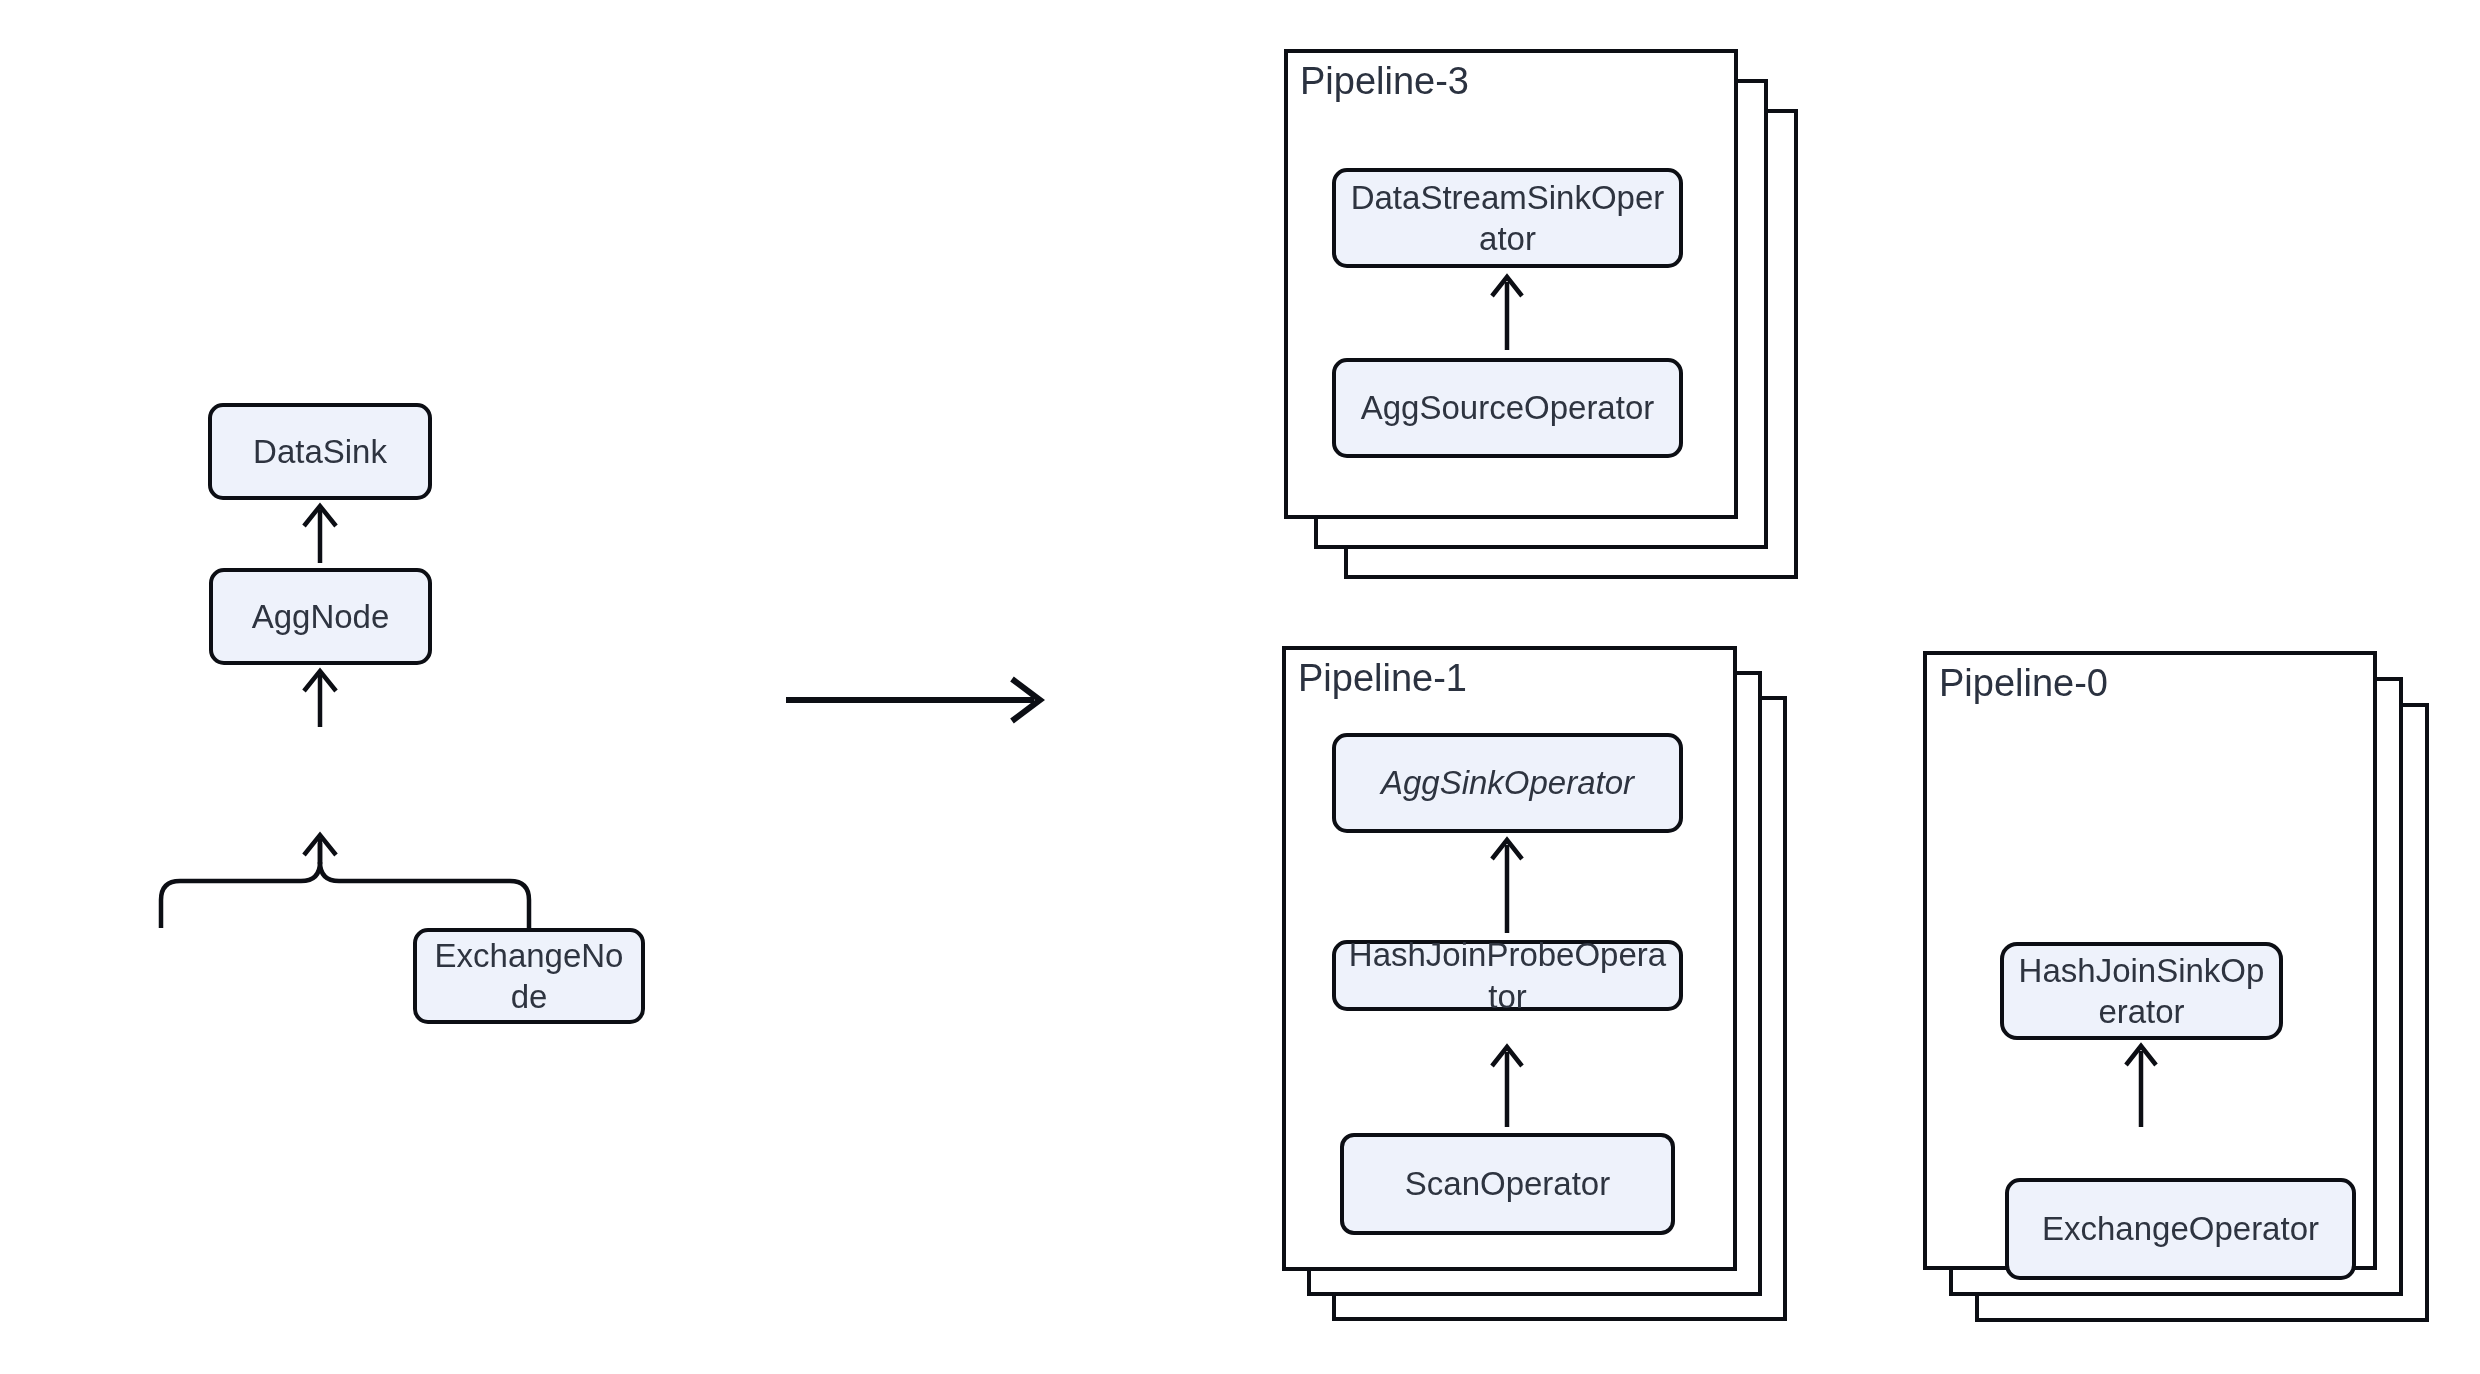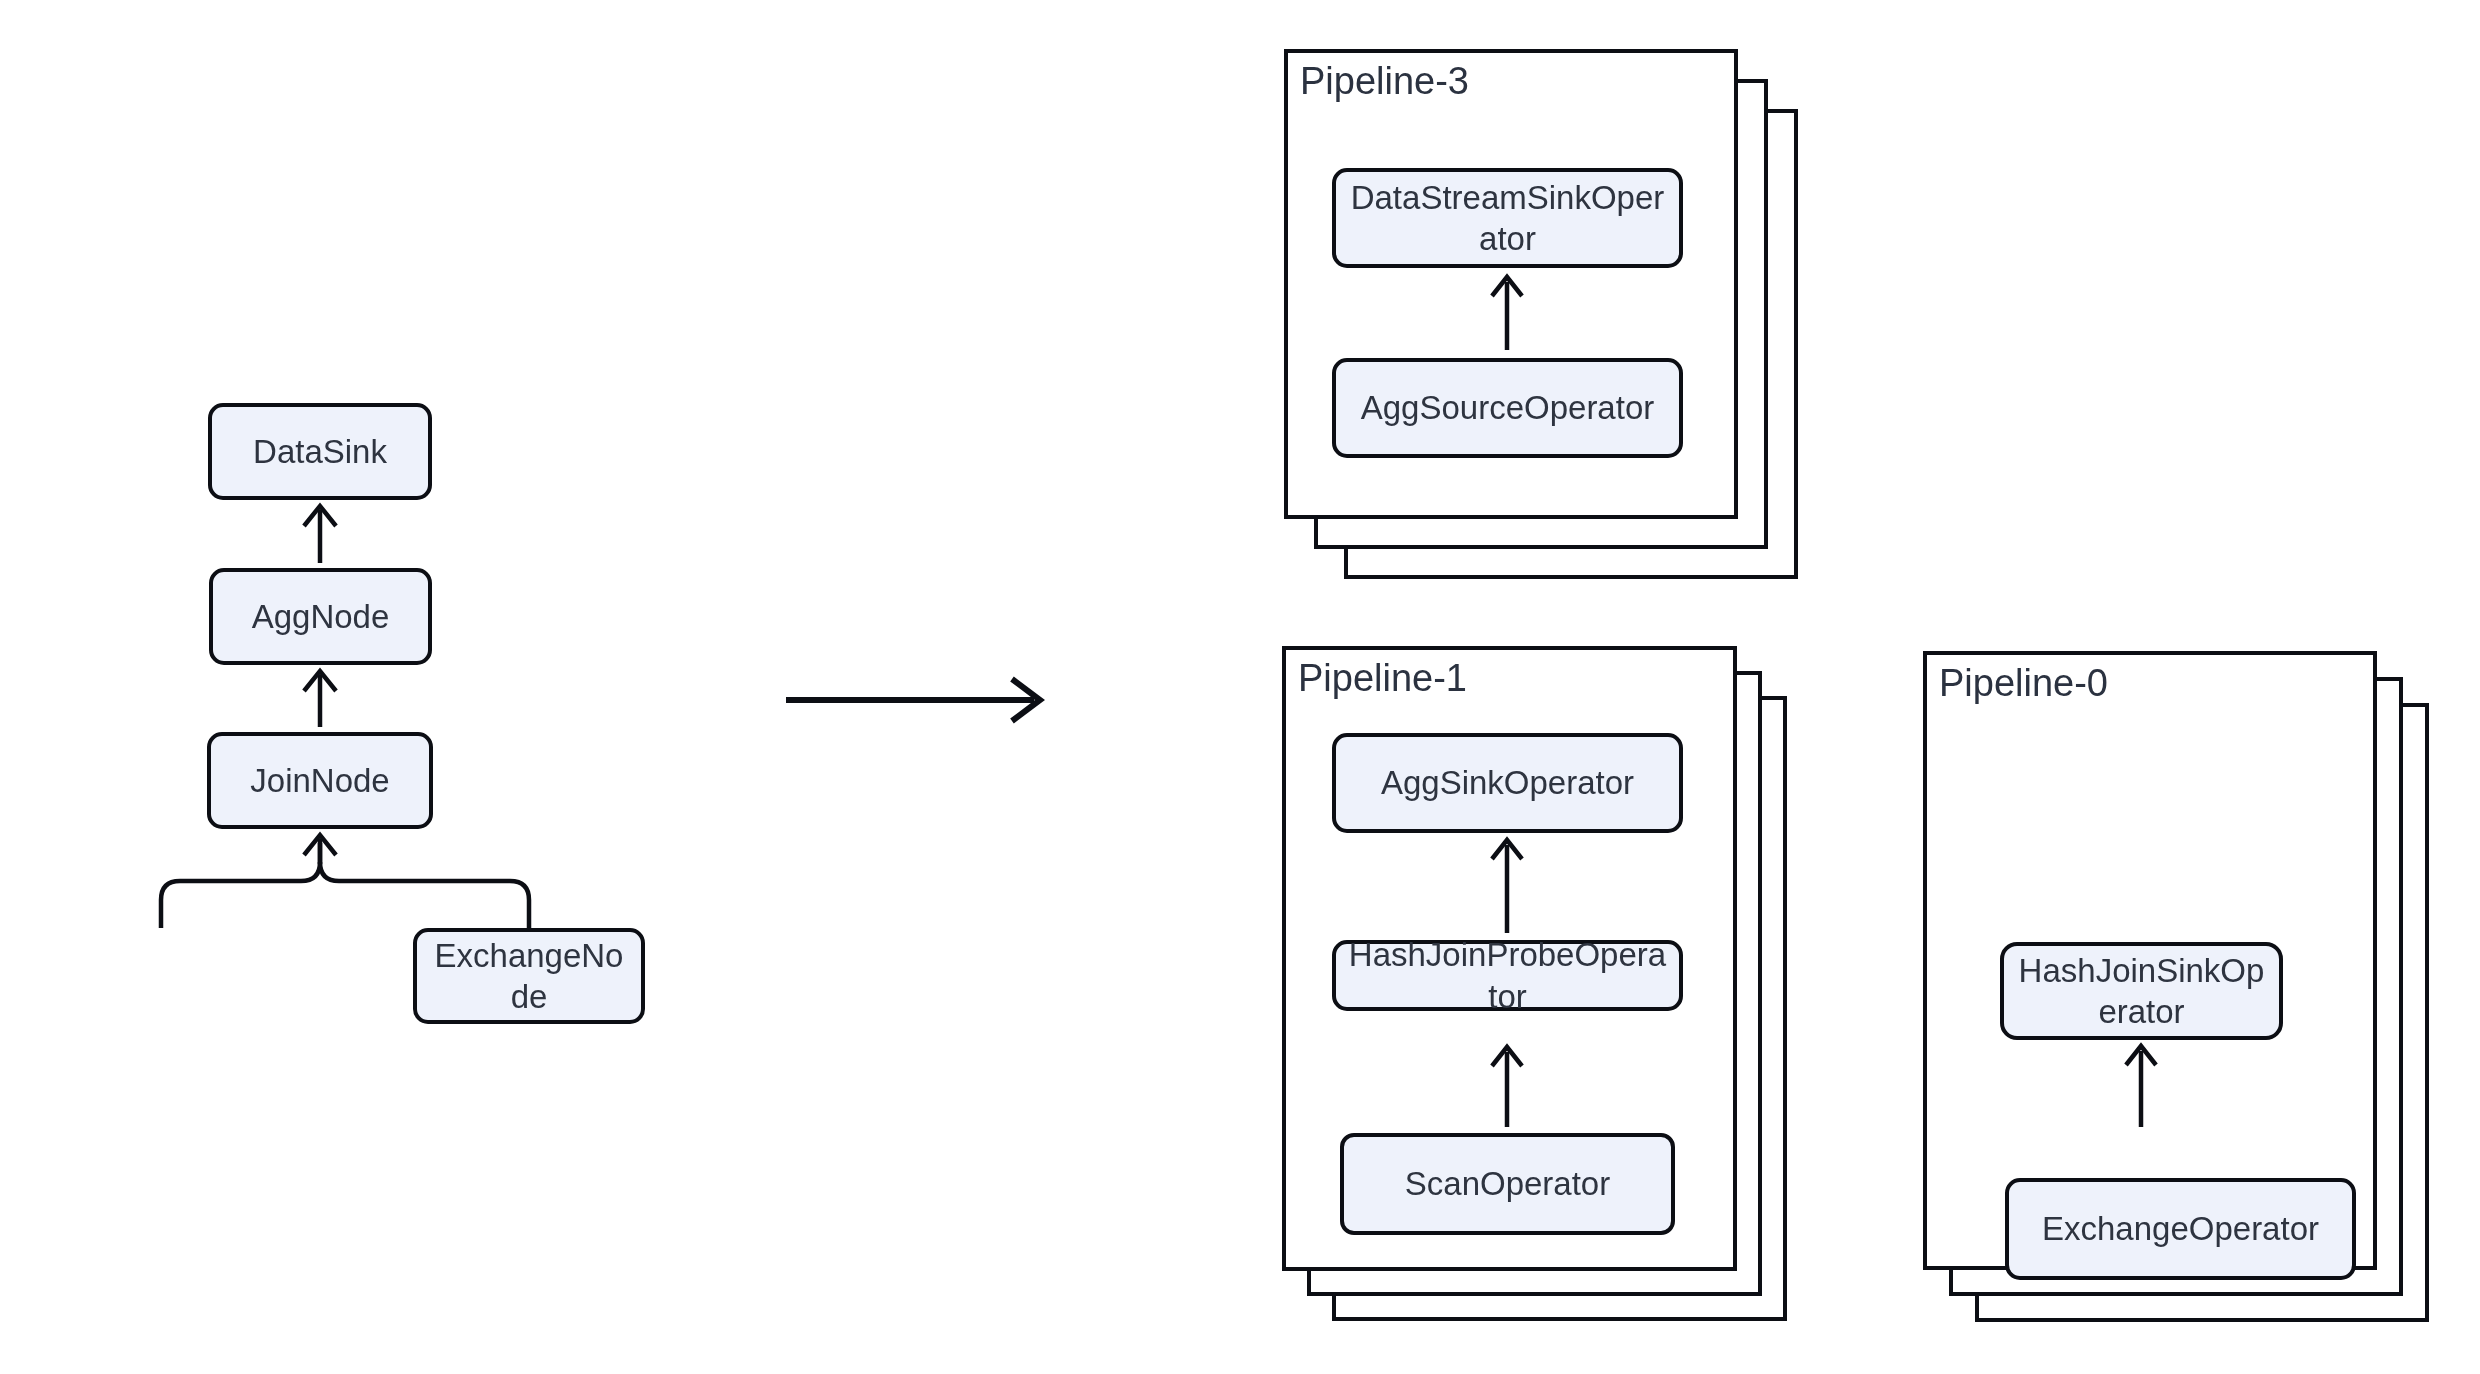--- a/index.html
+++ b/index.html
@@ -30,43 +30,40 @@
 <body>
 
 <div id="canvas">
 
   <div class="node" style="left:208px;top:403px;width:224px;height:97px;">
     <span>DataSink</span>
   </div>
   <div class="node" style="left:209px;top:568px;width:223px;height:97px;">
     <span>AggNode</span>
   </div>
-  <div class="node" style="left:207px;top:732px;width:226px;height:97px;">
-    <span>JoinNode</span>
-  </div>
   <div class="node" style="left:413px;top:928px;width:232px;height:96px;">
     <span>ExchangeNode</span>
   </div>
 
   <div class="card layer1" style="left:1344px;top:109px;width:454px;height:470px;"></div>
   <div class="card layer2" style="left:1314px;top:79px;width:454px;height:470px;"></div>
   <div class="card layer3" style="left:1284px;top:49px;width:454px;height:470px;"></div>
   <div class="card-label" style="left:1300px;top:62px;">Pipeline-3</div>
   <div class="node" style="left:1332px;top:168px;width:351px;height:100px;">
     <span>DataStreamSinkOperator</span>
   </div>
   <div class="node" style="left:1332px;top:358px;width:351px;height:100px;">
     <span>AggSourceOperator</span>
   </div>
 
   <div class="card layer1" style="left:1332px;top:696px;width:455px;height:625px;"></div>
   <div class="card layer2" style="left:1307px;top:671px;width:455px;height:625px;"></div>
   <div class="card layer3" style="left:1282px;top:646px;width:455px;height:625px;"></div>
   <div class="card-label" style="left:1298px;top:659px;">Pipeline-1</div>
-  <div class="node" style="left:1332px;top:733px;width:351px;height:100px;">
+  <div class="node" style="left:1332px;top:733px;width:351px;height:100px;font-style:italic;">
     <span>AggSinkOperator</span>
   </div>
   <div class="node" style="left:1332px;top:940px;width:351px;height:71px;">
     <span>HashJoinProbeOperator</span>
   </div>
   <div class="node" style="left:1340px;top:1133px;width:335px;height:102px;border-radius:14px;">
     <span>ScanOperator</span>
   </div>
 
   <div class="card layer1" style="left:1975px;top:703px;width:454px;height:619px;"></div>

